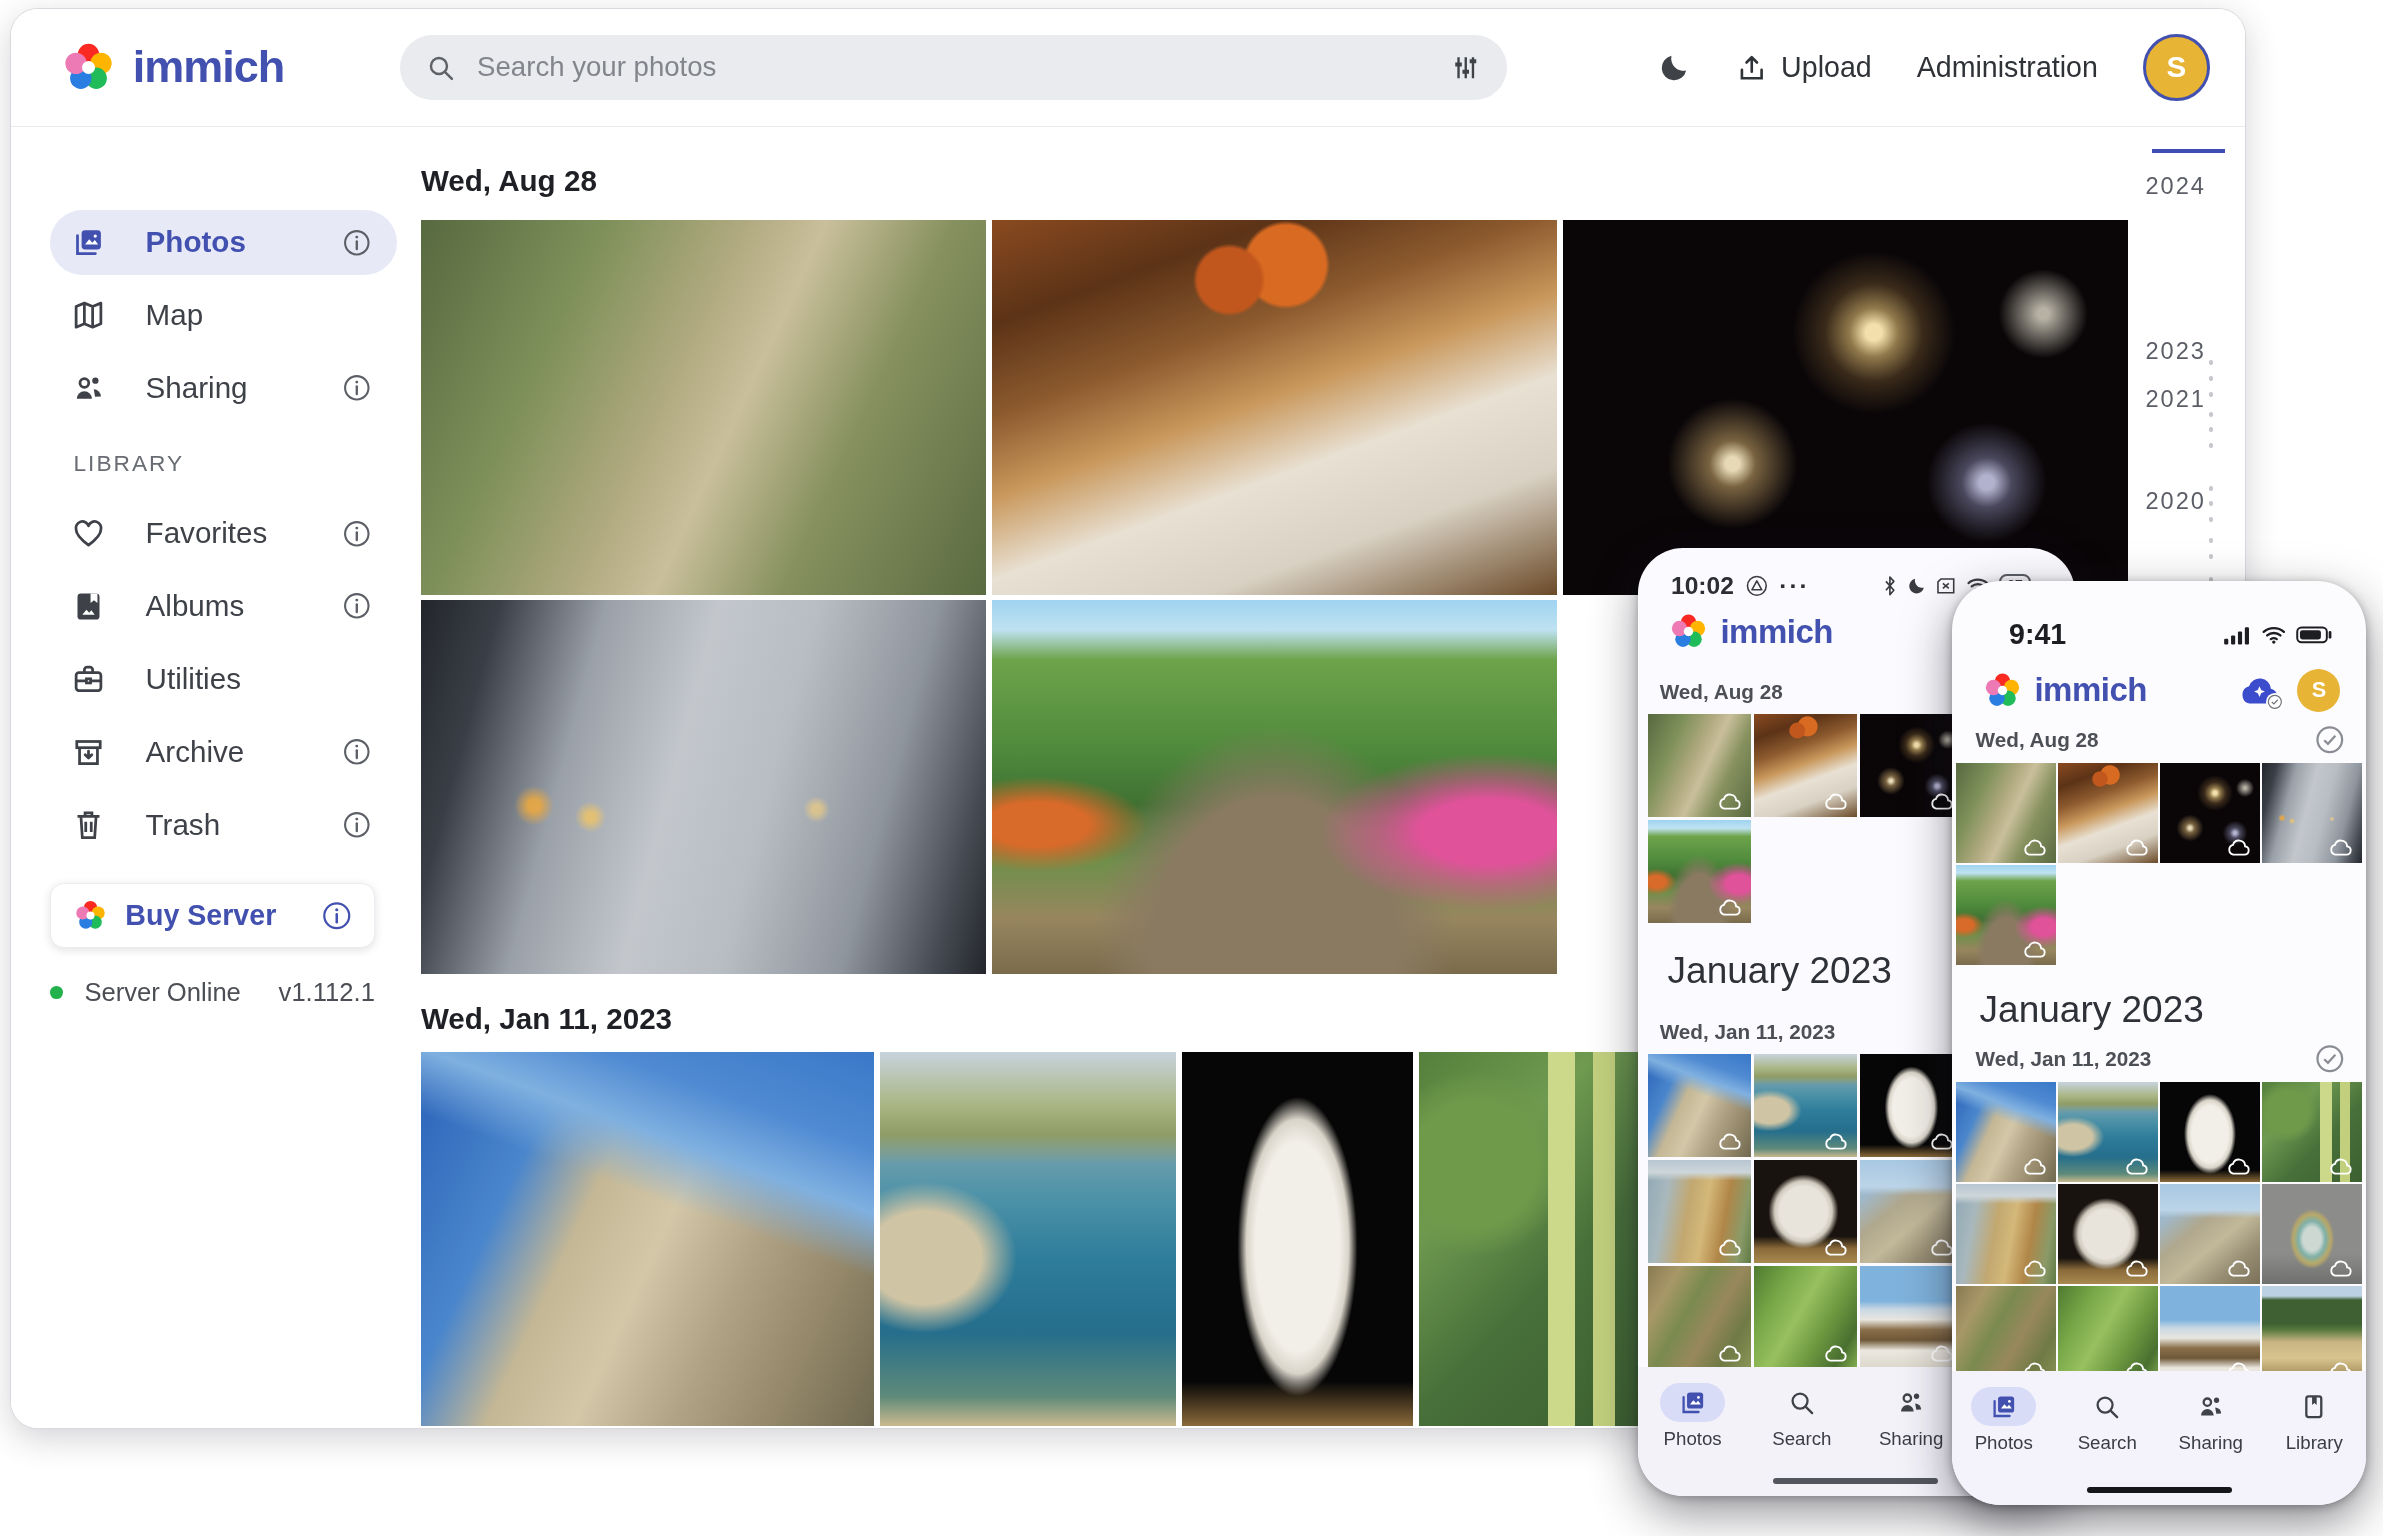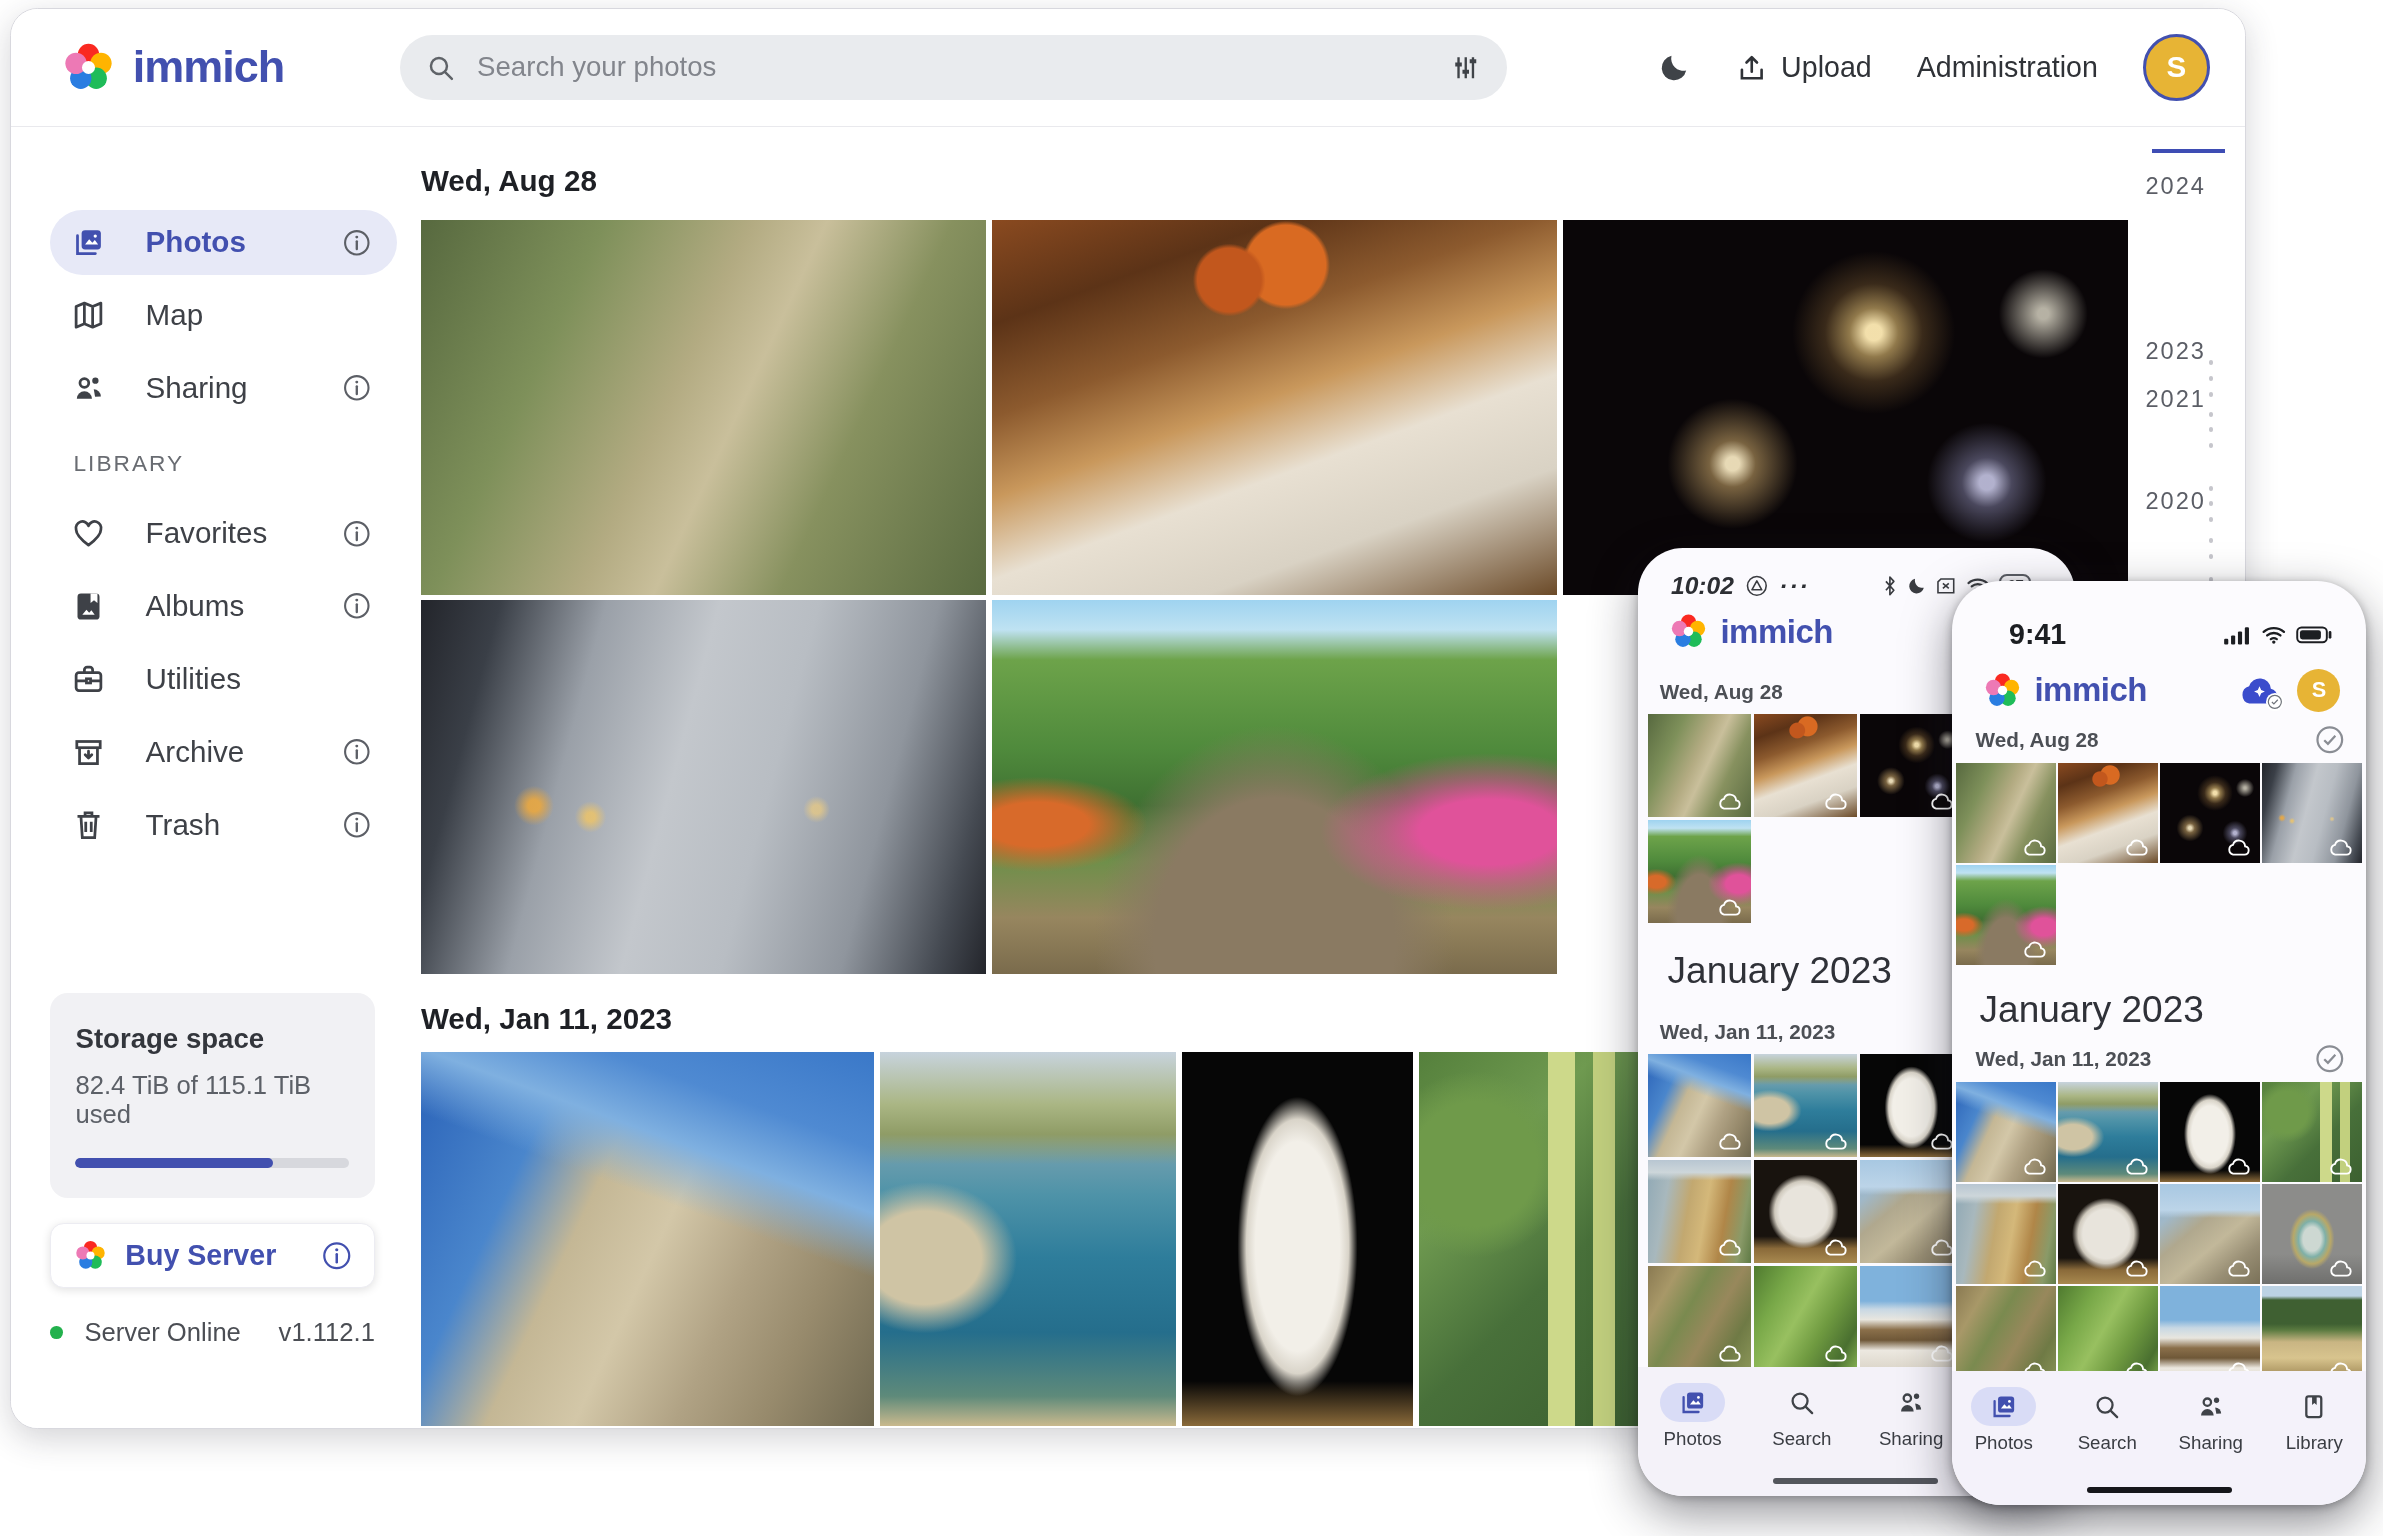--- a/index.html
+++ b/index.html
@@ -131,21 +131,21 @@
 
   .cloudtag{position:absolute;right:7.9px;bottom:5.9px;width:25.6px;height:17.7px;color:#fff;}
 
   
   .phone{position:absolute;overflow:hidden;box-sizing:border-box;}
   #phone1{left:1638px;top:548px;width:437px;height:948px;border-radius:45px;background:#fbfafe;z-index:5;
           box-shadow:0 17.7px 47px rgba(25,25,35,.45),0 2px 9.9px rgba(0,0,0,.25);}
   #phone2{left:1952px;top:581px;width:414px;height:924px;border-radius:49px;background:#fcfbfe;z-index:6;
           box-shadow:0 17.7px 47px rgba(25,25,35,.5),0 2px 9.9px rgba(0,0,0,.3);}
   .p-status{display:flex;align-items:center;gap:11.8px;color:#2c2e33;}
-  #phone1 .p-status{padding:23.6px 29.6px 0 33px;font-size:24.6px;font-weight:600;font-style:italic;}
+  #phone1 .p-status{padding:23.6px 29.6px 0 33px;font-size:24.6px;font-weight:600;}
   #phone2 .p-status{padding:37px 33px 0 57px;font-size:28.6px;font-weight:bold;color:#1c1e22;justify-content:space-between;}
   .st-right{margin-left:auto;display:flex;align-items:center;gap:9.9px;color:#3a3c41;}
   .st-right svg{height:21.7px;}
   .batt97{display:flex;align-items:center;border:2px solid #5c5f66;border-radius:7.9px;padding:1px 5.9px;
           font-size:13.8px;font-weight:bold;color:#3a3c41;line-height:1;height:17.7px;}
   .batt-nub{width:3px;height:9.9px;background:#5c5f66;border-radius:0 2px 2px 0;margin-left:2px;}
   .p-head{display:flex;align-items:center;gap:11.8px;}
   #phone1 .p-head{margin:11.8px 0 0 29.6px;}
   #phone2 .p-head{margin:17.7px 25.6px 0 29.6px;}
   .p-head .flower{width:41px;height:41px;}
@@ -395,27 +395,20 @@
     <div class="nav-item">
       <svg class="nicon" viewBox="0 0 34 34" width="33" height="33">
           <use href="#i-trash"></use>
         </svg>
       <span class="nlabel">Trash</span>
       <svg class="info" viewBox="0 0 30 30" width="29.6" height="29.6">
           <use href="#i-info"></use>
         </svg>
     </div>
 
-    <div class="storage-card">
-      <div class="storage-title">Storage space</div>
-      <div class="storage-usage">82.4 TiB of 115.1 TiB used</div>
-      <div class="storage-track">
-        <div class="storage-fill" style="width: 72%;"></div>
-      </div>
-    </div>
 
     <div class="buy-btn">
       <svg class="flower" viewBox="0 0 36 36" width="35" height="35">
           <use href="#i-flower"></use>
         </svg>
       <span class="buy-label">Buy Server</span>
       <svg class="info" viewBox="0 0 32 32" width="31.5" height="31.5">
           <use href="#i-info"></use>
         </svg>
     </div>

